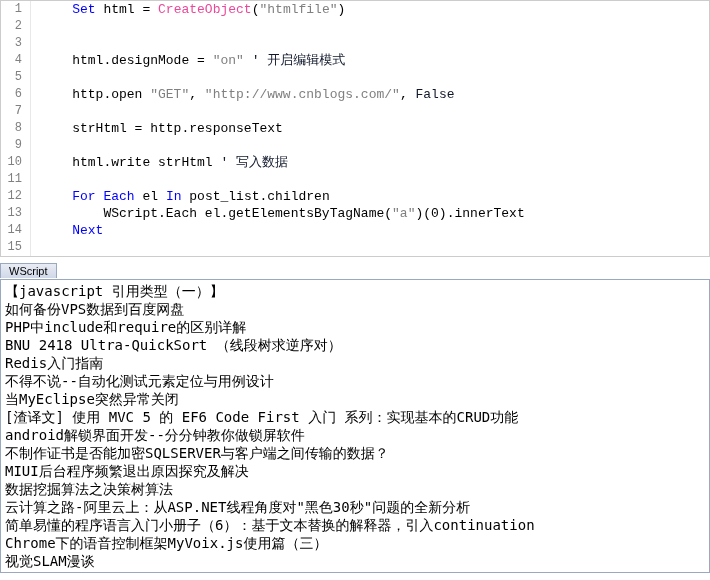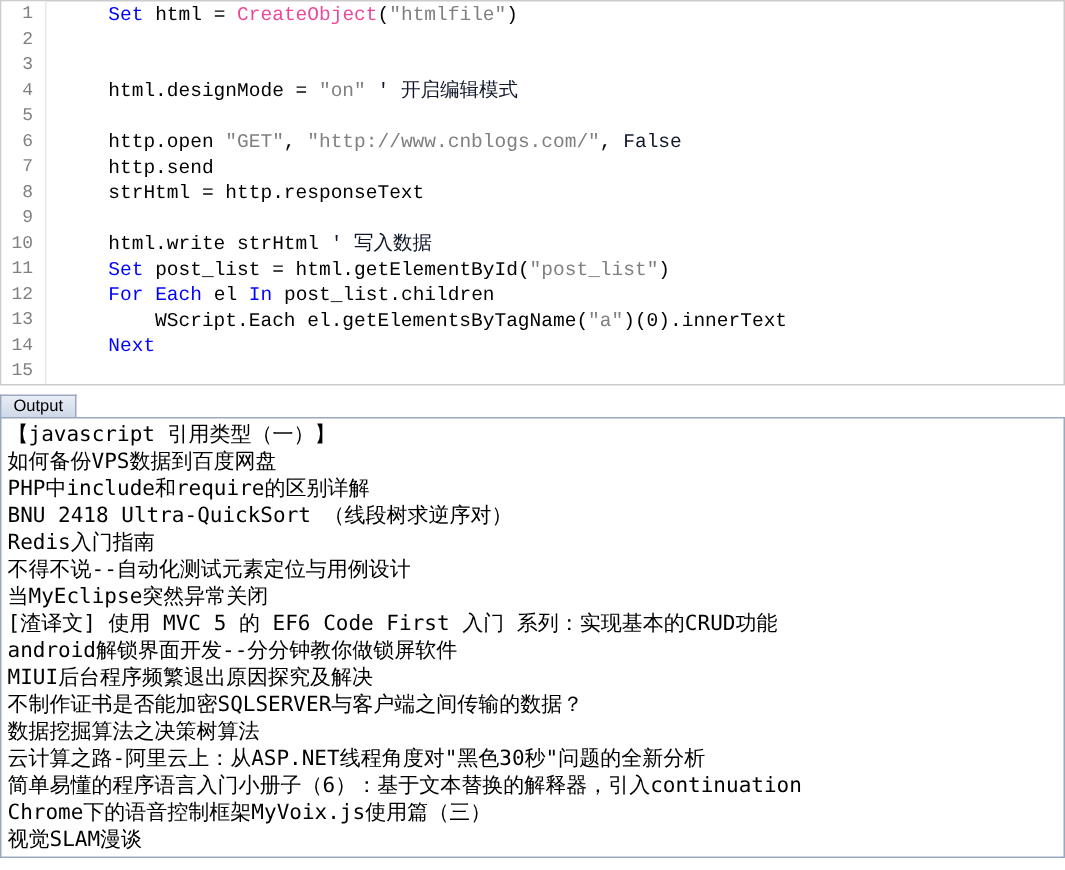--- a/index.html
+++ b/index.html
@@ -42,37 +42,35 @@
       <div class="code-line">
         <div class="gutter">5</div>
         <div class="code">&nbsp;</div>
       </div>
       <div class="code-line">
         <div class="gutter">6</div>
         <div class="code"><span class="id">    http.open </span><span class="str">"GET"</span><span class="id">, </span><span class="str">"http://www.cnblogs.com/"</span><span class="id">, </span><span class="bool">False</span></div>
       </div>
       <div class="code-line">
         <div class="gutter">7</div>
-        <div class="code"><span class="id">    http.send</span></div>
       </div>
       <div class="code-line">
         <div class="gutter">8</div>
         <div class="code"><span class="id">    strHtml = http.responseText</span></div>
       </div>
       <div class="code-line">
         <div class="gutter">9</div>
         <div class="code">&nbsp;</div>
       </div>
       <div class="code-line">
         <div class="gutter">10</div>
         <div class="code"><span class="id">    html.write strHtml </span><span class="cm">' 写入数据</span></div>
       </div>
       <div class="code-line">
         <div class="gutter">11</div>
-        <div class="code"><span>    </span><span class="kw">Set</span><span class="id"> post_list = html.getElementById(</span><span class="str">"post_list"</span><span class="id">)</span></div>
       </div>
       <div class="code-line">
         <div class="gutter">12</div>
         <div class="code"><span>    </span><span class="kw">For</span><span> </span><span class="kw">Each</span><span class="id"> el </span><span class="kw">In</span><span class="id"> post_list.children</span></div>
       </div>
       <div class="code-line">
         <div class="gutter">13</div>
         <div class="code"><span class="id">        WScript.Each el.getElementsByTagName(</span><span class="str">"a"</span><span class="id">)(0).innerText</span></div>
       </div>
       <div class="code-line">
@@ -80,32 +78,32 @@
         <div class="code"><span>    </span><span class="kw">Next</span></div>
       </div>
       <div class="code-line">
         <div class="gutter">15</div>
         <div class="code">&nbsp;</div>
       </div>
     </div>
 </div>
 
 <div class="output-panel">
-  <div class="output-tab">Output</div>
+  <div class="output-tab">WScript</div>
   <div class="output-body" id="output-lines">
       <div class="output-line">【javascript 引用类型（一）】</div>
       <div class="output-line">如何备份VPS数据到百度网盘</div>
       <div class="output-line">PHP中include和require的区别详解</div>
       <div class="output-line">BNU 2418 Ultra-QuickSort （线段树求逆序对）</div>
       <div class="output-line">Redis入门指南</div>
       <div class="output-line">不得不说--自动化测试元素定位与用例设计</div>
       <div class="output-line">当MyEclipse突然异常关闭</div>
       <div class="output-line">[渣译文] 使用 MVC 5 的 EF6 Code First 入门 系列：实现基本的CRUD功能</div>
       <div class="output-line">android解锁界面开发--分分钟教你做锁屏软件</div>
+      <div class="output-line">不制作证书是否能加密SQLSERVER与客户端之间传输的数据？</div>
       <div class="output-line">MIUI后台程序频繁退出原因探究及解决</div>
-      <div class="output-line">不制作证书是否能加密SQLSERVER与客户端之间传输的数据？</div>
       <div class="output-line">数据挖掘算法之决策树算法</div>
       <div class="output-line">云计算之路-阿里云上：从ASP.NET线程角度对"黑色30秒"问题的全新分析</div>
       <div class="output-line">简单易懂的程序语言入门小册子（6）：基于文本替换的解释器，引入continuation</div>
       <div class="output-line">Chrome下的语音控制框架MyVoix.js使用篇（三）</div>
       <div class="output-line">视觉SLAM漫谈</div>
     </div>
 </div>
 
 </body></html>

